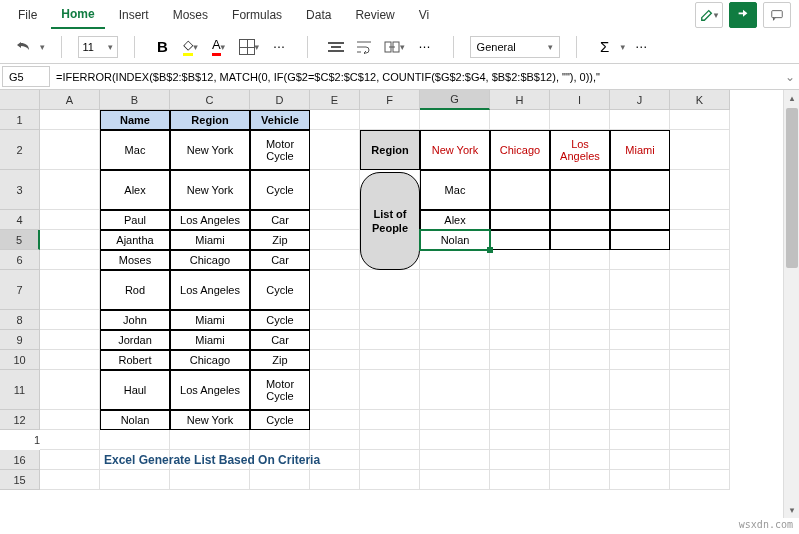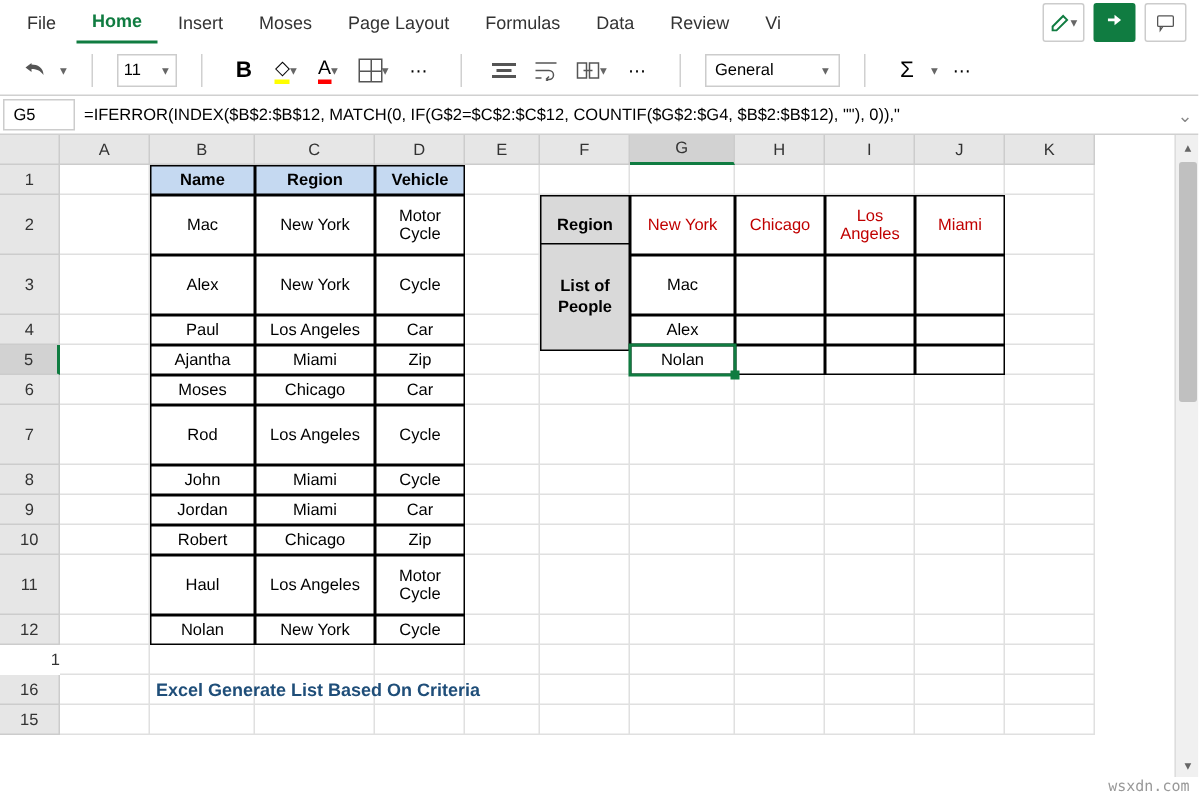--- a/index.html
+++ b/index.html
@@ -67,21 +67,20 @@
     svg { display:block; }
   </style>
 </head>
 <body>
 
 <div class="menubar">
   <div class="menubar-item">File</div>
   <div class="menubar-item active">Home</div>
   <div class="menubar-item">Insert</div>
   <div class="menubar-item">Moses</div>
-  <div class="menubar-item">Page Layout</div>
   <div class="menubar-item">Formulas</div>
   <div class="menubar-item">Data</div>
   <div class="menubar-item">Review</div>
   <div class="menubar-item">Vi</div>
   <div class="menubar-right">
     <div class="icon-btn">
       <svg width="14" height="14" viewBox="0 0 16 16">
           <path d="M2 11l8-8 3 3-8 8H2v-3z" fill="none" stroke="#107c41" stroke-width="1.5"></path>
         </svg>
       <span class="chev">▾</span>
@@ -413,21 +412,21 @@
         <div class="cell tcell" style="left: 130px; top: 260px; width: 80px; height: 40px;">Los Angeles</div>
         <div class="cell tcell" style="left: 210px; top: 260px; width: 60px; height: 40px;">Motor Cycle</div>
         <div class="cell tcell" style="left: 60px; top: 300px; width: 70px; height: 20px;">Nolan</div>
         <div class="cell tcell" style="left: 130px; top: 300px; width: 80px; height: 20px;">New York</div>
         <div class="cell tcell" style="left: 210px; top: 300px; width: 60px; height: 20px;">Cycle</div>
         <div class="cell thdr2" style="left: 320px; top: 20px; width: 60px; height: 40px;">Region</div>
         <div class="cell tcell redtxt" style="left: 380px; top: 20px; width: 70px; height: 40px;">New York</div>
         <div class="cell tcell redtxt" style="left: 450px; top: 20px; width: 60px; height: 40px;">Chicago</div>
         <div class="cell tcell redtxt" style="left: 510px; top: 20px; width: 60px; height: 40px;">Los Angeles</div>
         <div class="cell tcell redtxt" style="left: 570px; top: 20px; width: 60px; height: 40px;">Miami</div>
-        <div class="cell thdr2" style="left: 320px; top: 52px; width: 60px; height: 72px; line-height: 14px;">List of People</div>
+        <div class="cell thdr2" style="left: 320px; top: 62px; width: 60px; height: 98px; line-height: 14px; border-radius: 20px;">List of People</div>
         <div class="cell tcell" style="left: 380px; top: 60px; width: 70px; height: 40px;">Mac</div>
         <div class="cell tcell" style="left: 450px; top: 60px; width: 60px; height: 40px;"></div>
         <div class="cell tcell" style="left: 510px; top: 60px; width: 60px; height: 40px;"></div>
         <div class="cell tcell" style="left: 570px; top: 60px; width: 60px; height: 40px;"></div>
         <div class="cell tcell" style="left: 380px; top: 100px; width: 70px; height: 20px;">Alex</div>
         <div class="cell tcell" style="left: 450px; top: 100px; width: 60px; height: 20px;"></div>
         <div class="cell tcell" style="left: 510px; top: 100px; width: 60px; height: 20px;"></div>
         <div class="cell tcell" style="left: 570px; top: 100px; width: 60px; height: 20px;"></div>
         <div class="cell tcell" style="left: 380px; top: 120px; width: 70px; height: 20px;">Nolan</div>
         <div class="cell tcell" style="left: 450px; top: 120px; width: 60px; height: 20px;"></div>

